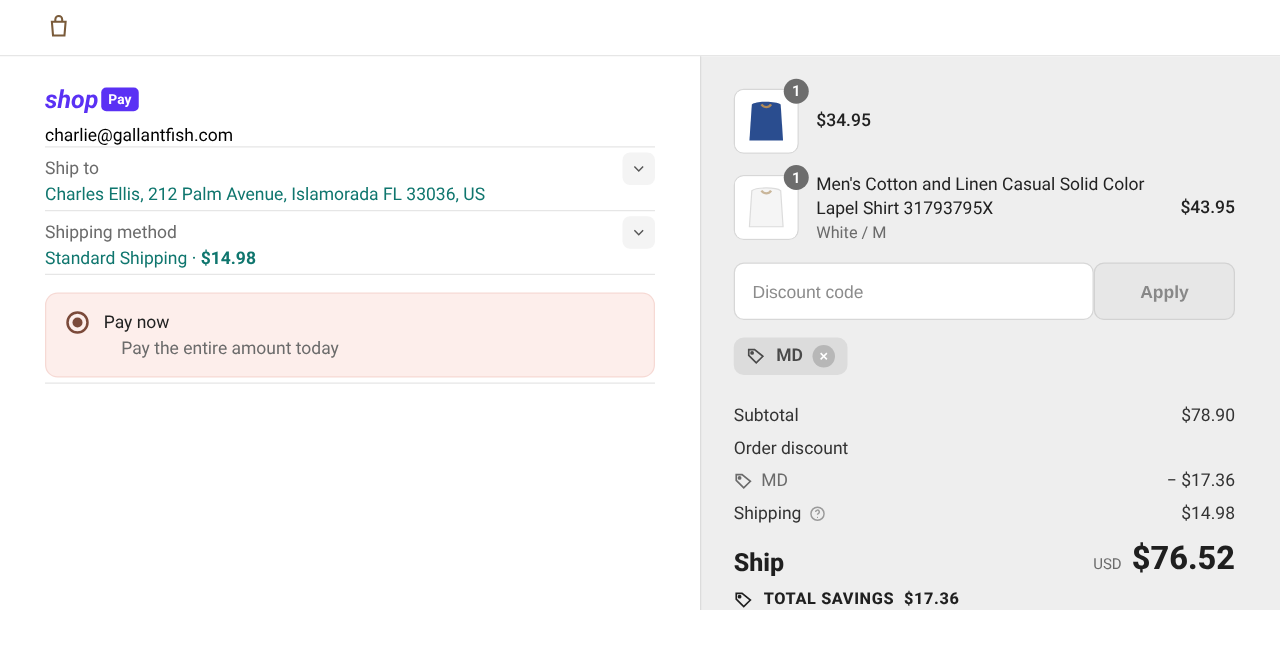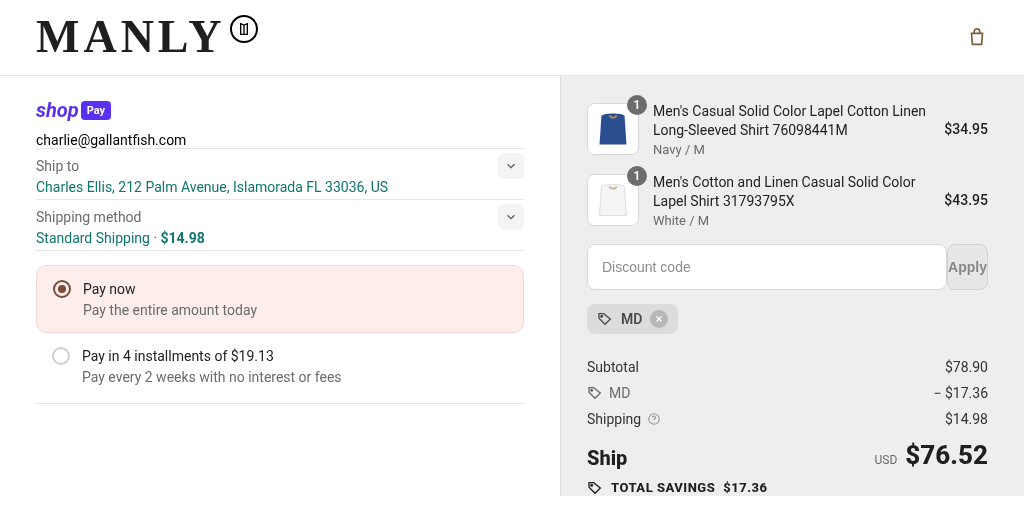--- a/index.html
+++ b/index.html
@@ -39,38 +39,38 @@
   .bold{font-weight:700;}
 
   .pay-opts{margin-top:10px;}
   .pay-opt{padding:14px 16px;border-radius:10px;}
   .pay-opt.selected{background:var(--pink);border:1px solid var(--pink-border);}
   .pay-opt .row{display:flex;align-items:center;gap:12px;}
   .radio{width:18px;height:18px;border-radius:50%;border:2px solid #7b4a3a;display:inline-flex;align-items:center;justify-content:center;flex-shrink:0;}
   .radio.off{border:2px solid #cfcfcf;}
   .radio .dot{width:8px;height:8px;background:#7b4a3a;border-radius:50%;}
   .opt-title{color:#222;}
-  .opt-sub{color:var(--muted);margin-top:4px;margin-left:30px;}
+  .opt-sub{color:var(--muted);margin-top:4px;margin-left:44px;}
   .pay-opt.alt{padding:14px 16px;border:0;}
 
   
   .item{display:flex;align-items:center;gap:14px;margin-bottom:16px;}
   .thumb-wrap{position:relative;flex-shrink:0;}
   .thumb{width:52px;height:52px;border-radius:8px;border:1px solid #d7d7d7;background:#fff;overflow:hidden;display:flex;align-items:center;justify-content:center;}
   .thumb svg{width:100%;height:100%;}
   .qty-badge{position:absolute;top:-8px;right:-8px;background:#6d6d6d;color:#fff;width:20px;height:20px;border-radius:50%;display:flex;align-items:center;justify-content:center;font-size:12px;font-weight:600;}
   .item-info{flex:1;min-width:0;}
   .item-title{color:#222;line-height:1.35;}
   .item-variant{color:var(--muted);margin-top:2px;font-size:13px;}
   .item-price{font-weight:500;color:#222;white-space:nowrap;}
 
   .code-row{display:flex;margin-top:6px;}
   .code-input{flex:1;border:1px solid #d7d7d7;background:#fff;border-radius:8px;padding:14px 14px;color:#222;font-size:14px;}
   .code-input::placeholder{color:#8c8c8c;}
-  .apply-btn{border:1px solid #d2d2d2;background:#e7e7e7;color:#888;border-radius:8px;padding:0 0;font-weight:600;font-size:14px;}
+  .apply-btn{border:1px solid #d2d2d2;background:#e7e7e7;color:#888;border-radius:8px;padding:0 36px;font-weight:600;font-size:14px;}
 
   .chip{display:inline-flex;align-items:center;gap:8px;background:var(--tag-bg);color:#4a4a4a;border-radius:8px;padding:6px 10px;margin-top:14px;font-weight:600;}
   .chip .x{width:18px;height:18px;border-radius:50%;background:#b7b7b7;color:#fff;display:inline-flex;align-items:center;justify-content:center;font-size:11px;}
 
   .totals{margin-top:20px;}
   .trow{display:flex;align-items:center;justify-content:space-between;padding:5px 0;color:#333;}
   .trow .lbl{display:flex;align-items:center;gap:6px;}
   .trow .lbl .sub{color:var(--muted);}
   .total-row{display:flex;align-items:flex-end;justify-content:space-between;margin-top:8px;}
   .total-row .t{font-weight:800;font-size:20px;}
@@ -81,29 +81,20 @@
 
   svg{display:block;}
   .icon-tag{width:16px;height:16px;}
   .icon-q{width:14px;height:14px;color:#9a9a9a;}
 </style>
 </head>
 <body>
 
 <div class="page">
   <header>
-    <div class="logo">
-      <span class="logo-text">MANLY</span>
-      <span class="logo-badge">
-        <svg viewBox="0 0 24 24" width="16" height="16" fill="none" stroke="#000" stroke-width="2">
-          <path d="M7 4 L12 6 L17 4 L17 20 L7 20 Z"></path>
-          <path d="M12 6 L12 20"></path>
-        </svg>
-      </span>
-    </div>
     <div class="bag">
       <svg viewBox="0 0 24 24" width="22" height="22" fill="none" stroke="currentColor" stroke-width="1.8">
         <path d="M6 8h12l-1 12H7L6 8z"></path>
         <path d="M9 8V6a3 3 0 0 1 6 0v2"></path>
       </svg>
     </div>
   </header>
 
   <div class="main">
 
@@ -149,27 +140,20 @@
         <div class="pay-opts">
           <div class="pay-opt selected">
             <div class="row">
               <span class="radio">
                   <span class="dot"></span>
                 </span>
               <span class="opt-title">Pay now</span>
             </div>
             <div class="opt-sub">Pay the entire amount today</div>
           </div>
-          <div class="pay-opt alt">
-            <div class="row">
-              <span class="radio off"></span>
-              <span class="opt-title">Pay in 4 installments of $19.13</span>
-            </div>
-            <div class="opt-sub">Pay every 2 weeks with no interest or fees</div>
-          </div>
         </div>
       </div>
 
       
       <div class="section" style="border-bottom:0;">
         
       </div>
     </div>
 
     <div class="right">
@@ -178,24 +162,20 @@
       <div class="item">
         <div class="thumb-wrap">
           <div class="thumb">
             <svg viewBox="0 0 52 52">
                 <rect width="52" height="52" fill="#fff"></rect>
                 <path d="M14 12c4-3 20-3 24 0l2 30H12l2-30z" fill="#2a4d8f"></path>
                 <path d="M22 12c2 3 6 3 8 0" fill="none" stroke="#b08a58" stroke-width="2"></path>
               </svg>
           </div>
           <div class="qty-badge">1</div>
-        </div>
-        <div class="item-info">
-          <div class="item-title">Men's Casual Solid Color Lapel Cotton Linen Long-Sleeved Shirt 76098441M</div>
-          <div class="item-variant">Navy / M</div>
         </div>
         <div class="item-price">$34.95</div>
       </div>
 
       <div class="item">
         <div class="thumb-wrap">
           <div class="thumb">
             <svg viewBox="0 0 52 52">
                 <rect width="52" height="52" fill="#fff"></rect>
                 <path d="M14 12c4-3 20-3 24 0l2 30H12l2-30z" fill="#f5f5f5" stroke="#dcdcdc"></path>
@@ -230,20 +210,24 @@
         </span>
       </div>
 
       
       <div class="totals">
         <div class="trow">
           <span>Subtotal</span>
           <span>$78.90</span>
         </div>
         <div class="trow">
+          <span>Order discount</span>
+          <span></span>
+        </div>
+        <div class="trow">
           <span class="lbl">
             <svg class="icon-tag" viewBox="0 0 24 24" fill="none" stroke="#6b6b6b" stroke-width="2">
                 <path d="M20 12l-8 8-9-9V4h7l10 8z"></path>
                 <circle cx="7" cy="8" r="1.3" fill="#6b6b6b"></circle>
               </svg>
             <span class="sub">MD</span>
           </span>
           <span>− $17.36</span>
         </div>
         <div class="trow">

